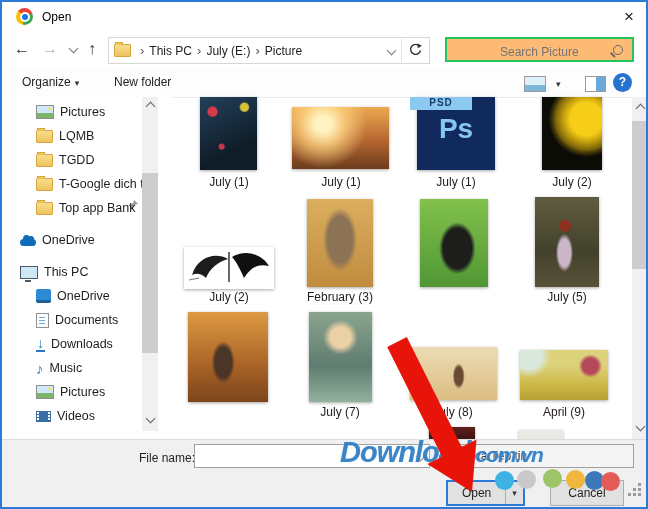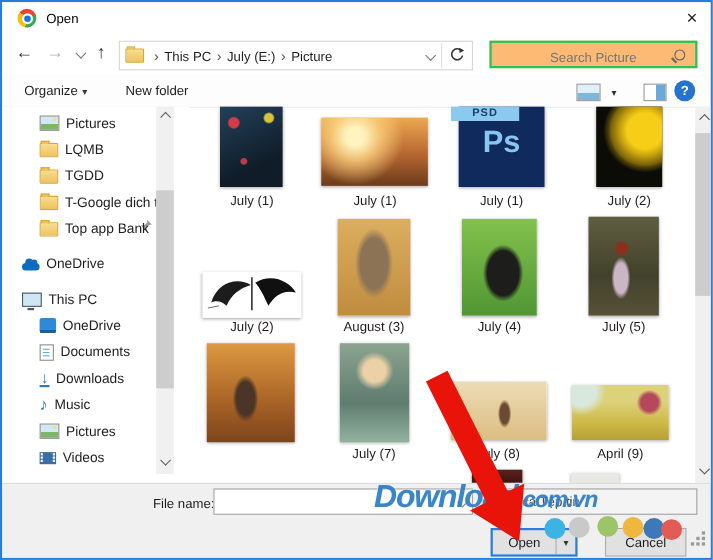--- a/index.html
+++ b/index.html
@@ -275,22 +275,21 @@
         <path d="M8 28 C14 9 32 5 44 12 C34 15 26 21 22 31 C17 26 12 26 8 28 Z" fill="#1c1c1c"></path>
         <path d="M48 10 C62 1 79 8 85 19 C74 16 66 21 60 31 C56 22 52 14 48 10 Z" fill="#101010"></path>
         <path d="M45 5 L45 35" stroke="#2a2a2a" stroke-width="1.4" fill="none"></path>
         <path d="M5 33 L15 31" stroke="#555" stroke-width="0.8" fill="none"></path>
       </svg>
     </div>
     <div class="thumb th-cat" style="left:135px;top:102px;width:66px;height:88px;"></div>
     <div class="thumb th-gorilla" style="left:248px;top:102px;width:68px;height:88px;"></div>
     <div class="thumb th-woman5" style="left:363px;top:100px;width:64px;height:90px;"></div>
     <div class="tile-label" style="left:7px;top:193px;">July (2)</div>
-    <div class="tile-label" style="left:118px;top:193px;">August (3)</div>
-    <div class="tile-label" style="left:232px;top:193px;">July (4)</div>
+    <div class="tile-label" style="left:118px;top:193px;">February (3)</div>
     <div class="tile-label" style="left:345px;top:193px;">July (5)</div>
 
     <div class="thumb th-boy" style="left:16px;top:215px;width:80px;height:90px;"></div>
     <div class="thumb th-girl7" style="left:137px;top:215px;width:63px;height:90px;"></div>
     <div class="thumb th-woman8" style="left:238px;top:250px;width:87px;height:53px;"></div>
     <div class="thumb th-girl9" style="left:348px;top:253px;width:88px;height:50px;"></div>
     <div class="tile-label" style="left:118px;top:308px;">July (7)</div>
     <div class="tile-label" style="left:231px;top:308px;">July (8)</div>
     <div class="tile-label" style="left:342px;top:308px;">April (9)</div>
 

